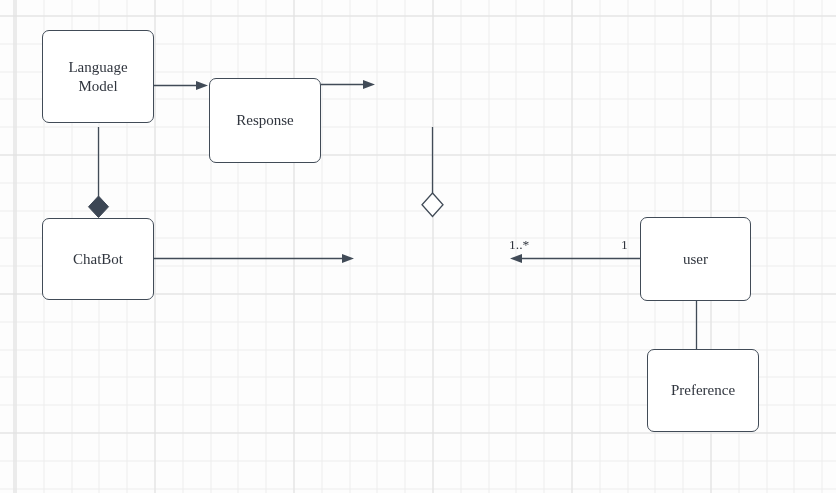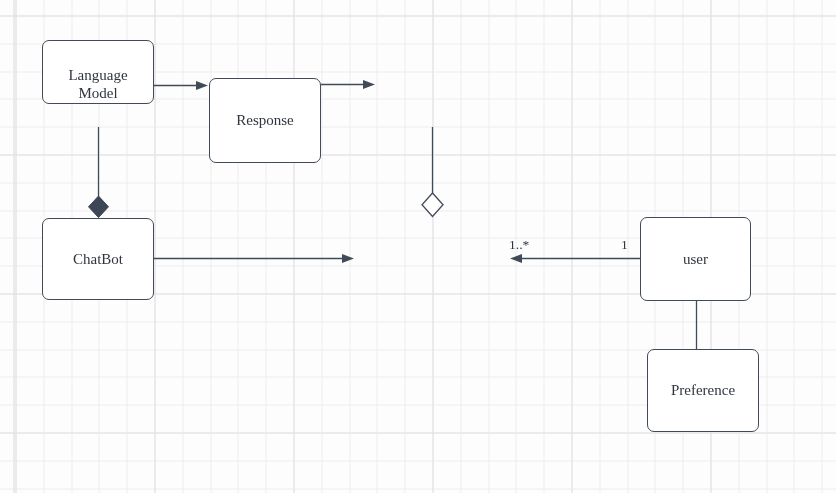--- a/index.html
+++ b/index.html
@@ -88,21 +88,21 @@
     <g>
       <line class="edge-line" x1="640" y1="258.5" x2="521.5" y2="258.5"></line>
       <polygon class="arrowhead" points="510,258.5 522,254 522,263"></polygon>
     </g>
 
     <g>
       <line class="edge-line" x1="696.5" y1="301" x2="696.5" y2="349"></line>
     </g>
   </svg>
 
-  <div class="node" style="left:42px; top:40px; width:112px; height:64px;align-items:flex-end;">
+  <div class="node" style="left:42px; top:30px; width:112px; height:93px;">
     <span>Language
 Model</span>
   </div>
 
   <div class="node" style="left:209px; top:42px; width:112px; height:85px;margin-top:36px;">
     <span>Response</span>
   </div>
 
 
   <div class="node" style="left:42px; top:218px; width:112px; height:82px;">

